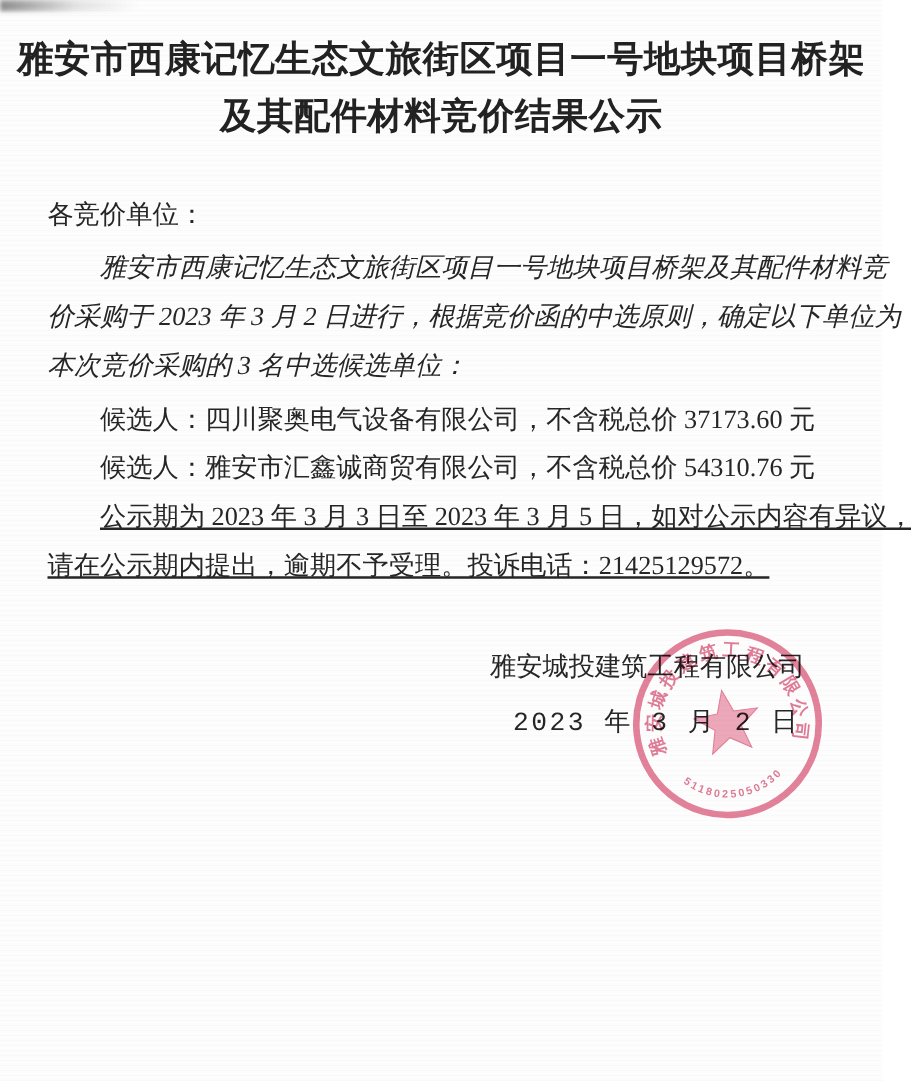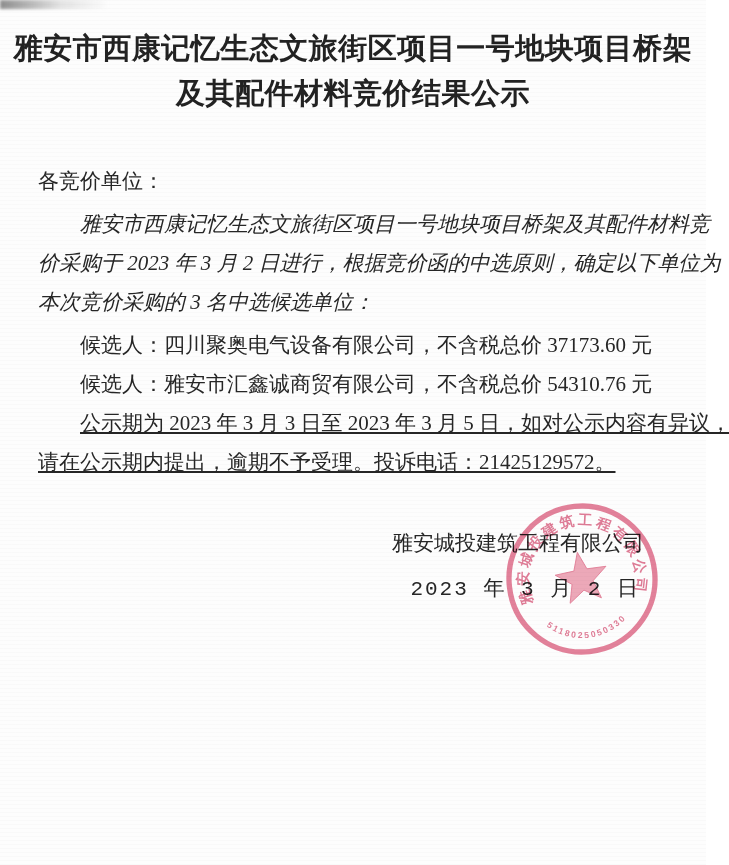--- a/index.html
+++ b/index.html
@@ -35,21 +35,21 @@
   .body-text{
     margin:0 38px 0 38px;
     font-size:21px;
     color:#262626;
   }
   .line{
     line-height:39px;
     white-space:nowrap;
   }
   .indent{padding-left:42px;}
-  .salutation{margin-top:46px;}
+  .salutation{margin-top:36px;}
   .intro{margin-top:4px;font-style:italic;}
   .candidates{margin-top:4px;}
   .notice{margin-top:0;text-decoration:underline;}
   .sign-company{
     margin-top:42px;
     text-align:right;
     padding-right:24px;
     font-size:21px;
     line-height:39px;
   }

